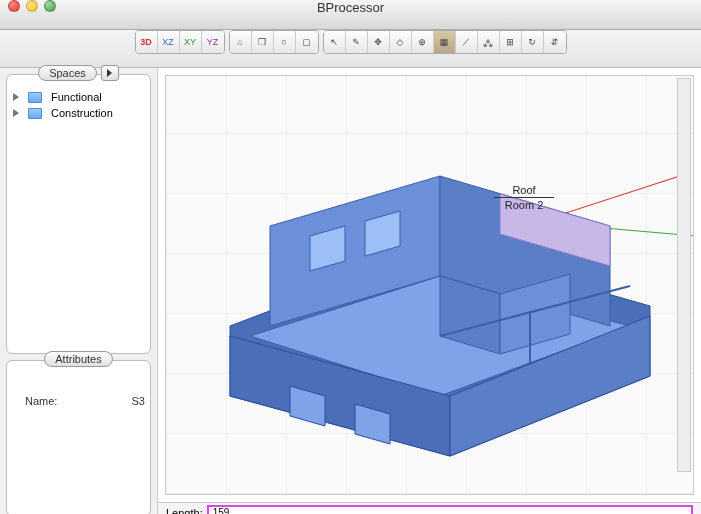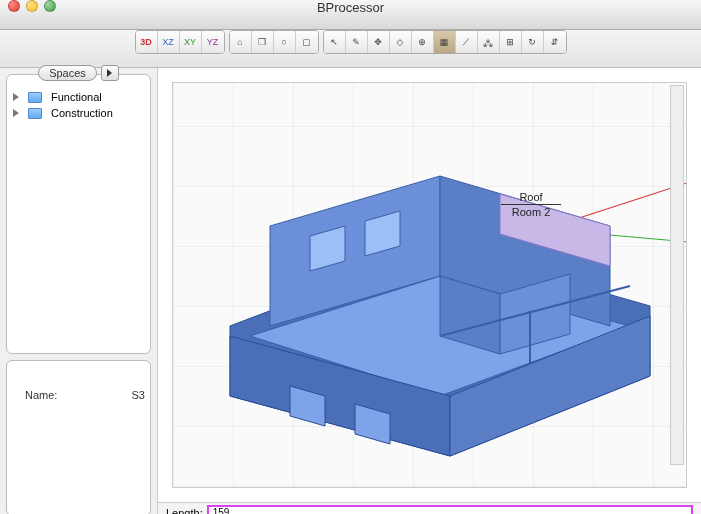--- a/index.html
+++ b/index.html
@@ -110,21 +110,21 @@
     }
     .canvas {
       flex: 1;
       position: relative;
       overflow: hidden;
       background:
         repeating-linear-gradient(0deg, #eee 0 1px, transparent 1px 60px),
         repeating-linear-gradient(90deg, #eee 0 1px, transparent 1px 60px),
         #fafafa;
       border: 1px solid #ccc;
-      margin: 14px;
+      margin: 7px;
     }
     .model {
       position: absolute;
       left: 50%; top: 48%;
       transform: translate(-50%, -50%);
     }
     .axis-red { position: absolute; top: 130px; left: 310px; width: 220px; height: 1px; background: #d33; transform: rotate(-18deg); }
     .axis-green { position: absolute; top: 150px; left: 310px; width: 220px; height: 1px; background: #3a3; transform: rotate(5deg); }
     
     .roof-label {
@@ -212,20 +212,23 @@
           <span>Functional</span>
         </div>
         <div class="tree-item">
           <div class="disclosure"></div>
           <div class="folder-icon"></div>
           <span>Construction</span>
         </div>
       </div>
     </div>
     <div class="panel attributes-panel">
+      <div class="panel-header">
+        <div class="panel-tab">Attributes</div>
+      </div>
       <div class="panel-body">
         <div class="attr-row">
           <span class="attr-label">Name:</span>
           <span class="attr-value">S3</span>
         </div>
       </div>
     </div>
   </div>
 
   <div class="viewport">

